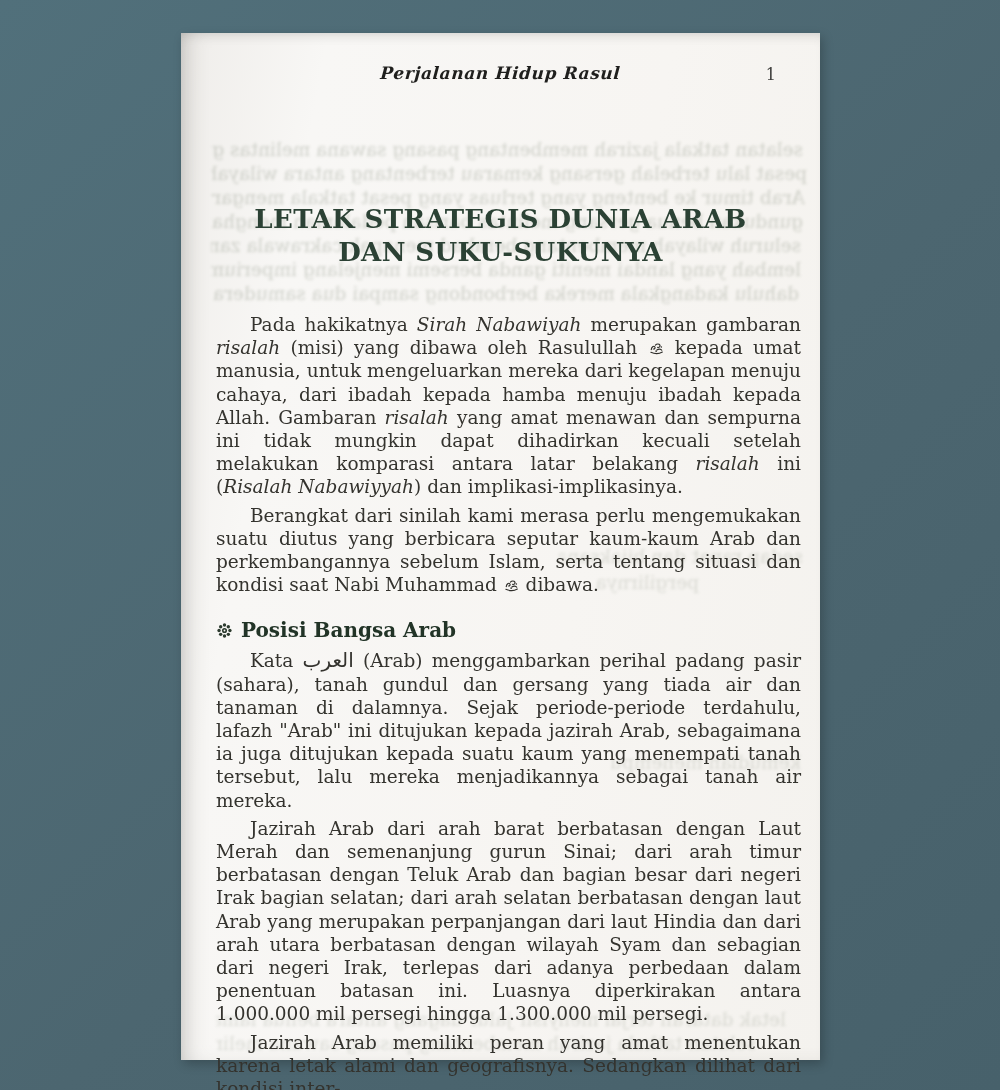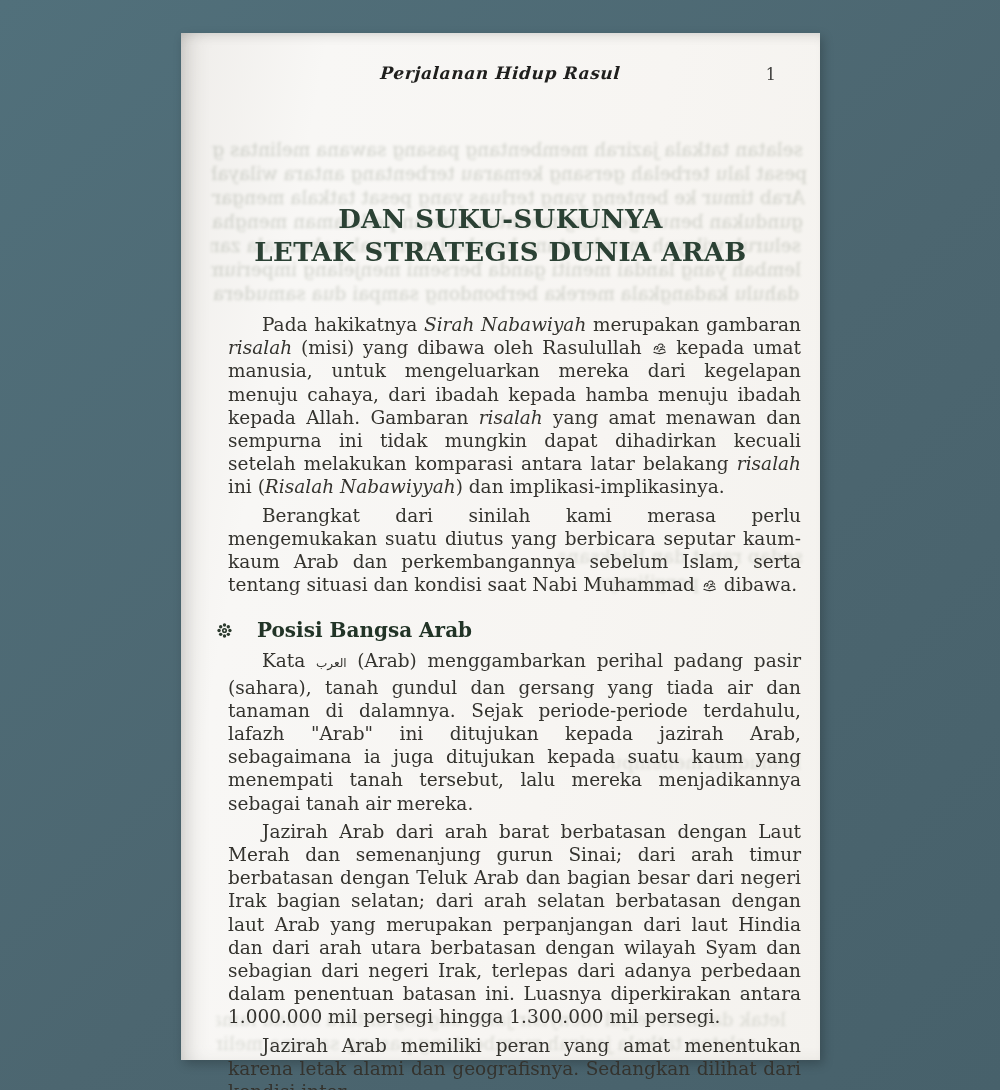--- a/index.html
+++ b/index.html
@@ -25,29 +25,29 @@
   }
   .page-number{position:absolute;right:44px;top:2px;font-size:16px;color:#3c3c3a;}
   
   .chapter-title{
     position:absolute;top:170px;left:0;width:100%;text-align:center;z-index:3;
     color:#2b4134;font-weight:bold;font-size:26px;line-height:33px;letter-spacing:.4px;
   }
   
   .content{position:absolute;left:35px;top:280px;width:585px;z-index:3;color:#34332e;}
   .para{
-    margin:0 0 5px 12px;text-align:justify;text-indent:34px;
+    margin:0 0 5px 0;text-align:justify;text-indent:34px;
     font-size:18.5px;line-height:23.2px;hyphens:none;
   }
   em{font-style:italic;}
-  .arabic{font-family:"DejaVu Sans", sans-serif;font-size:12px;direction:rtl;unicode-bidi:isolate;}
+  .arabic{font-family:"DejaVu Sans", sans-serif;font-size:20px;direction:rtl;unicode-bidi:isolate;}
   .saw{display:inline-block;vertical-align:-1px;margin:0 1px;}
   .section-heading{
     margin:22px 0 7px 0;font-size:20px;font-weight:bold;color:#223427;
-    display:flex;align-items:center;gap:24px;text-indent:0;
+    display:flex;align-items:center;gap:8px;text-indent:0;
   }
   .rosette{display:inline-block;flex:0 0 auto;}
   
   .ghost{
     position:absolute;z-index:1;white-space:nowrap;overflow:hidden;
     font-size:18.5px;line-height:23px;color:#66705c;opacity:.28;
     filter:blur(1.4px);transform:scaleX(-1);pointer-events:none;
   }
   .ghost.soft{opacity:.20;}
 </style>
@@ -69,22 +69,22 @@
     <div class="ghost soft" style="top:718px;left:430px;width:190px;">kemudian menempuh barisan gurun demi menyemai kabilah serta</div>
     <div class="ghost soft" style="top:975px;left:35px;width:570px;">letak dataran terjal menyisir jalur dagang antara benua lama</div>
     <div class="ghost soft" style="top:999px;left:35px;width:540px;">selatan tatkala jazirah membentang pasang sawana melintas gurun</div>
 
     <div class="running-head">
       <div class="running-title">Perjalanan Hidup Rasul</div>
       <div class="page-number">1</div>
     </div>
 
     <div class="chapter-title">
+      <div>LETAK STRATEGIS DUNIA ARAB</div>
       <div>DAN SUKU-SUKUNYA</div>
-      <div>LETAK STRATEGIS DUNIA ARAB</div>
     </div>
 
     <div class="content">
       <p class="para"><span>Pada hakikatnya </span><em>Sirah Nabawiyah</em><span> merupakan gambaran </span><em>risalah</em><span> (misi) yang dibawa oleh Rasulullah </span><svg class="saw" width="15" height="13" viewBox="0 0 20 17" aria-hidden="true">
     <g fill="none" stroke="#2e2d29" stroke-width="1.5" stroke-linecap="round">
       <path d="M3 10 C3.5 6.5,6 4.5,7.5 6 C9 7.5,7.5 9.5,5.8 9.2"></path>
       <path d="M8.5 4 C10.5 2,13.5 2.2,14.5 4 C15.5 5.8,13.5 7.5,11.5 7"></path>
       <path d="M10.5 10.5 C12.5 8.8,16 9,17 10.8"></path>
       <path d="M2.5 13.5 C7.5 15.8,13.5 15.8,17.8 13.2"></path>
     </g>

